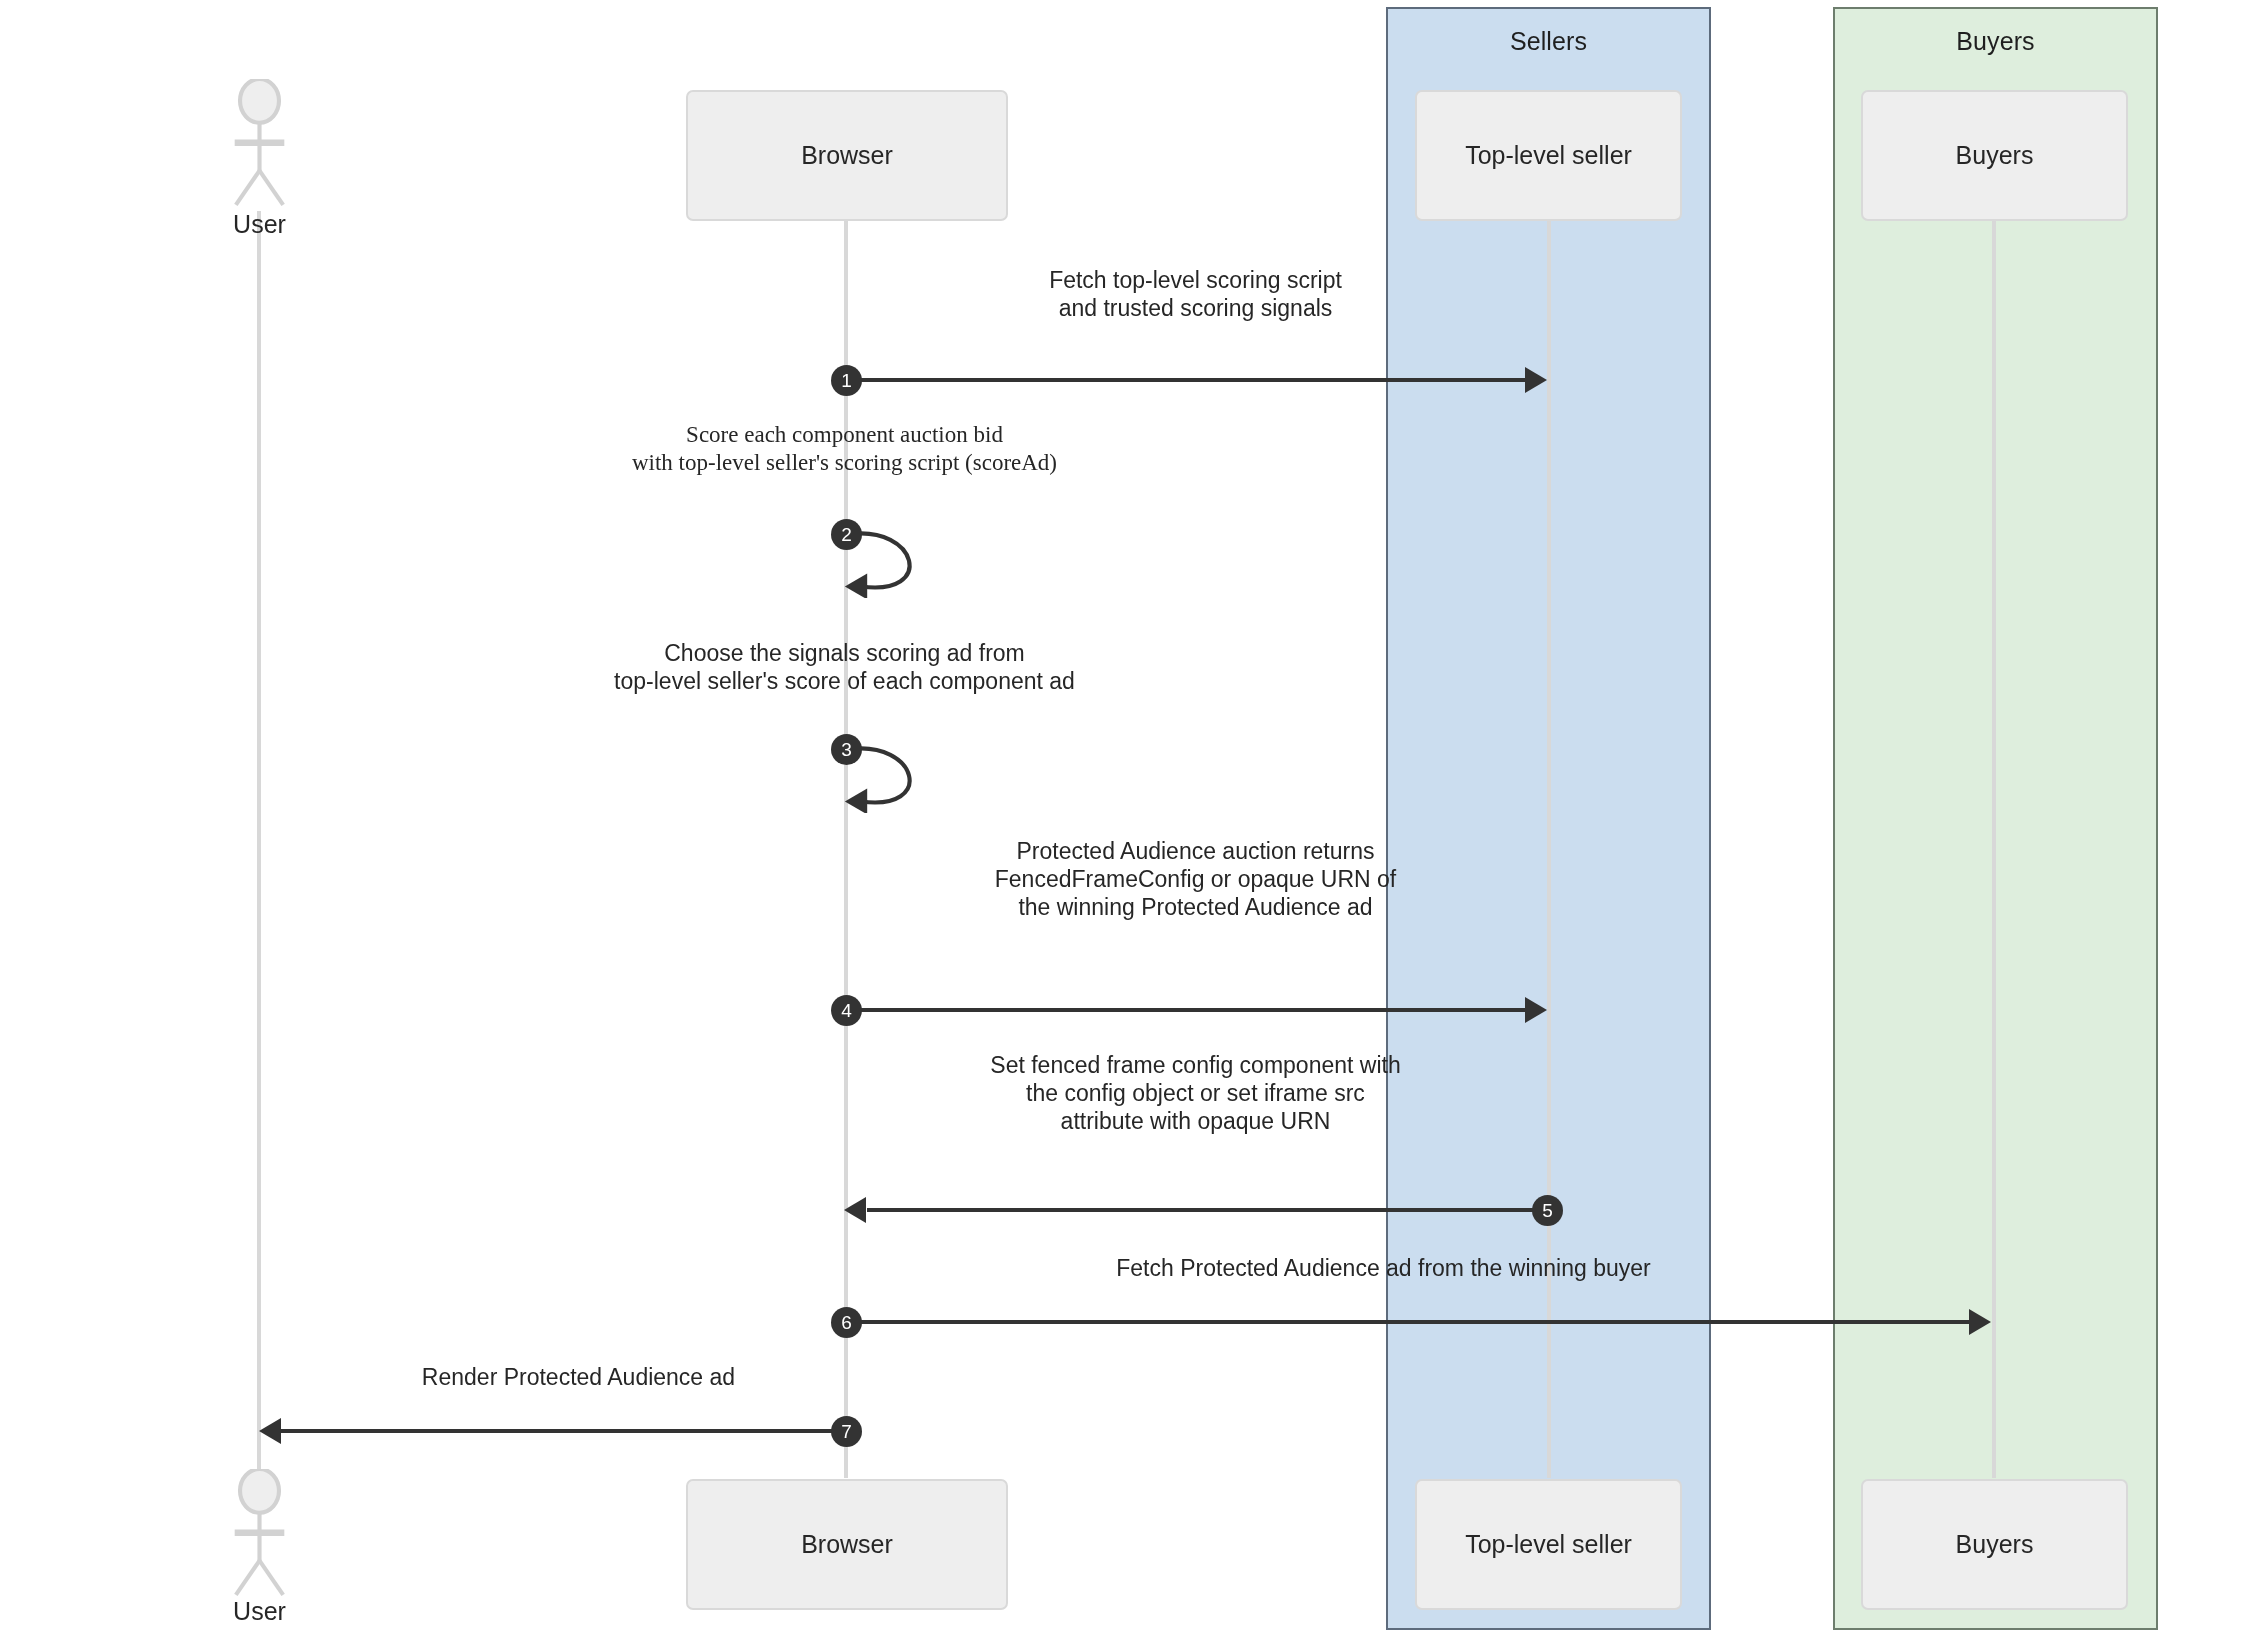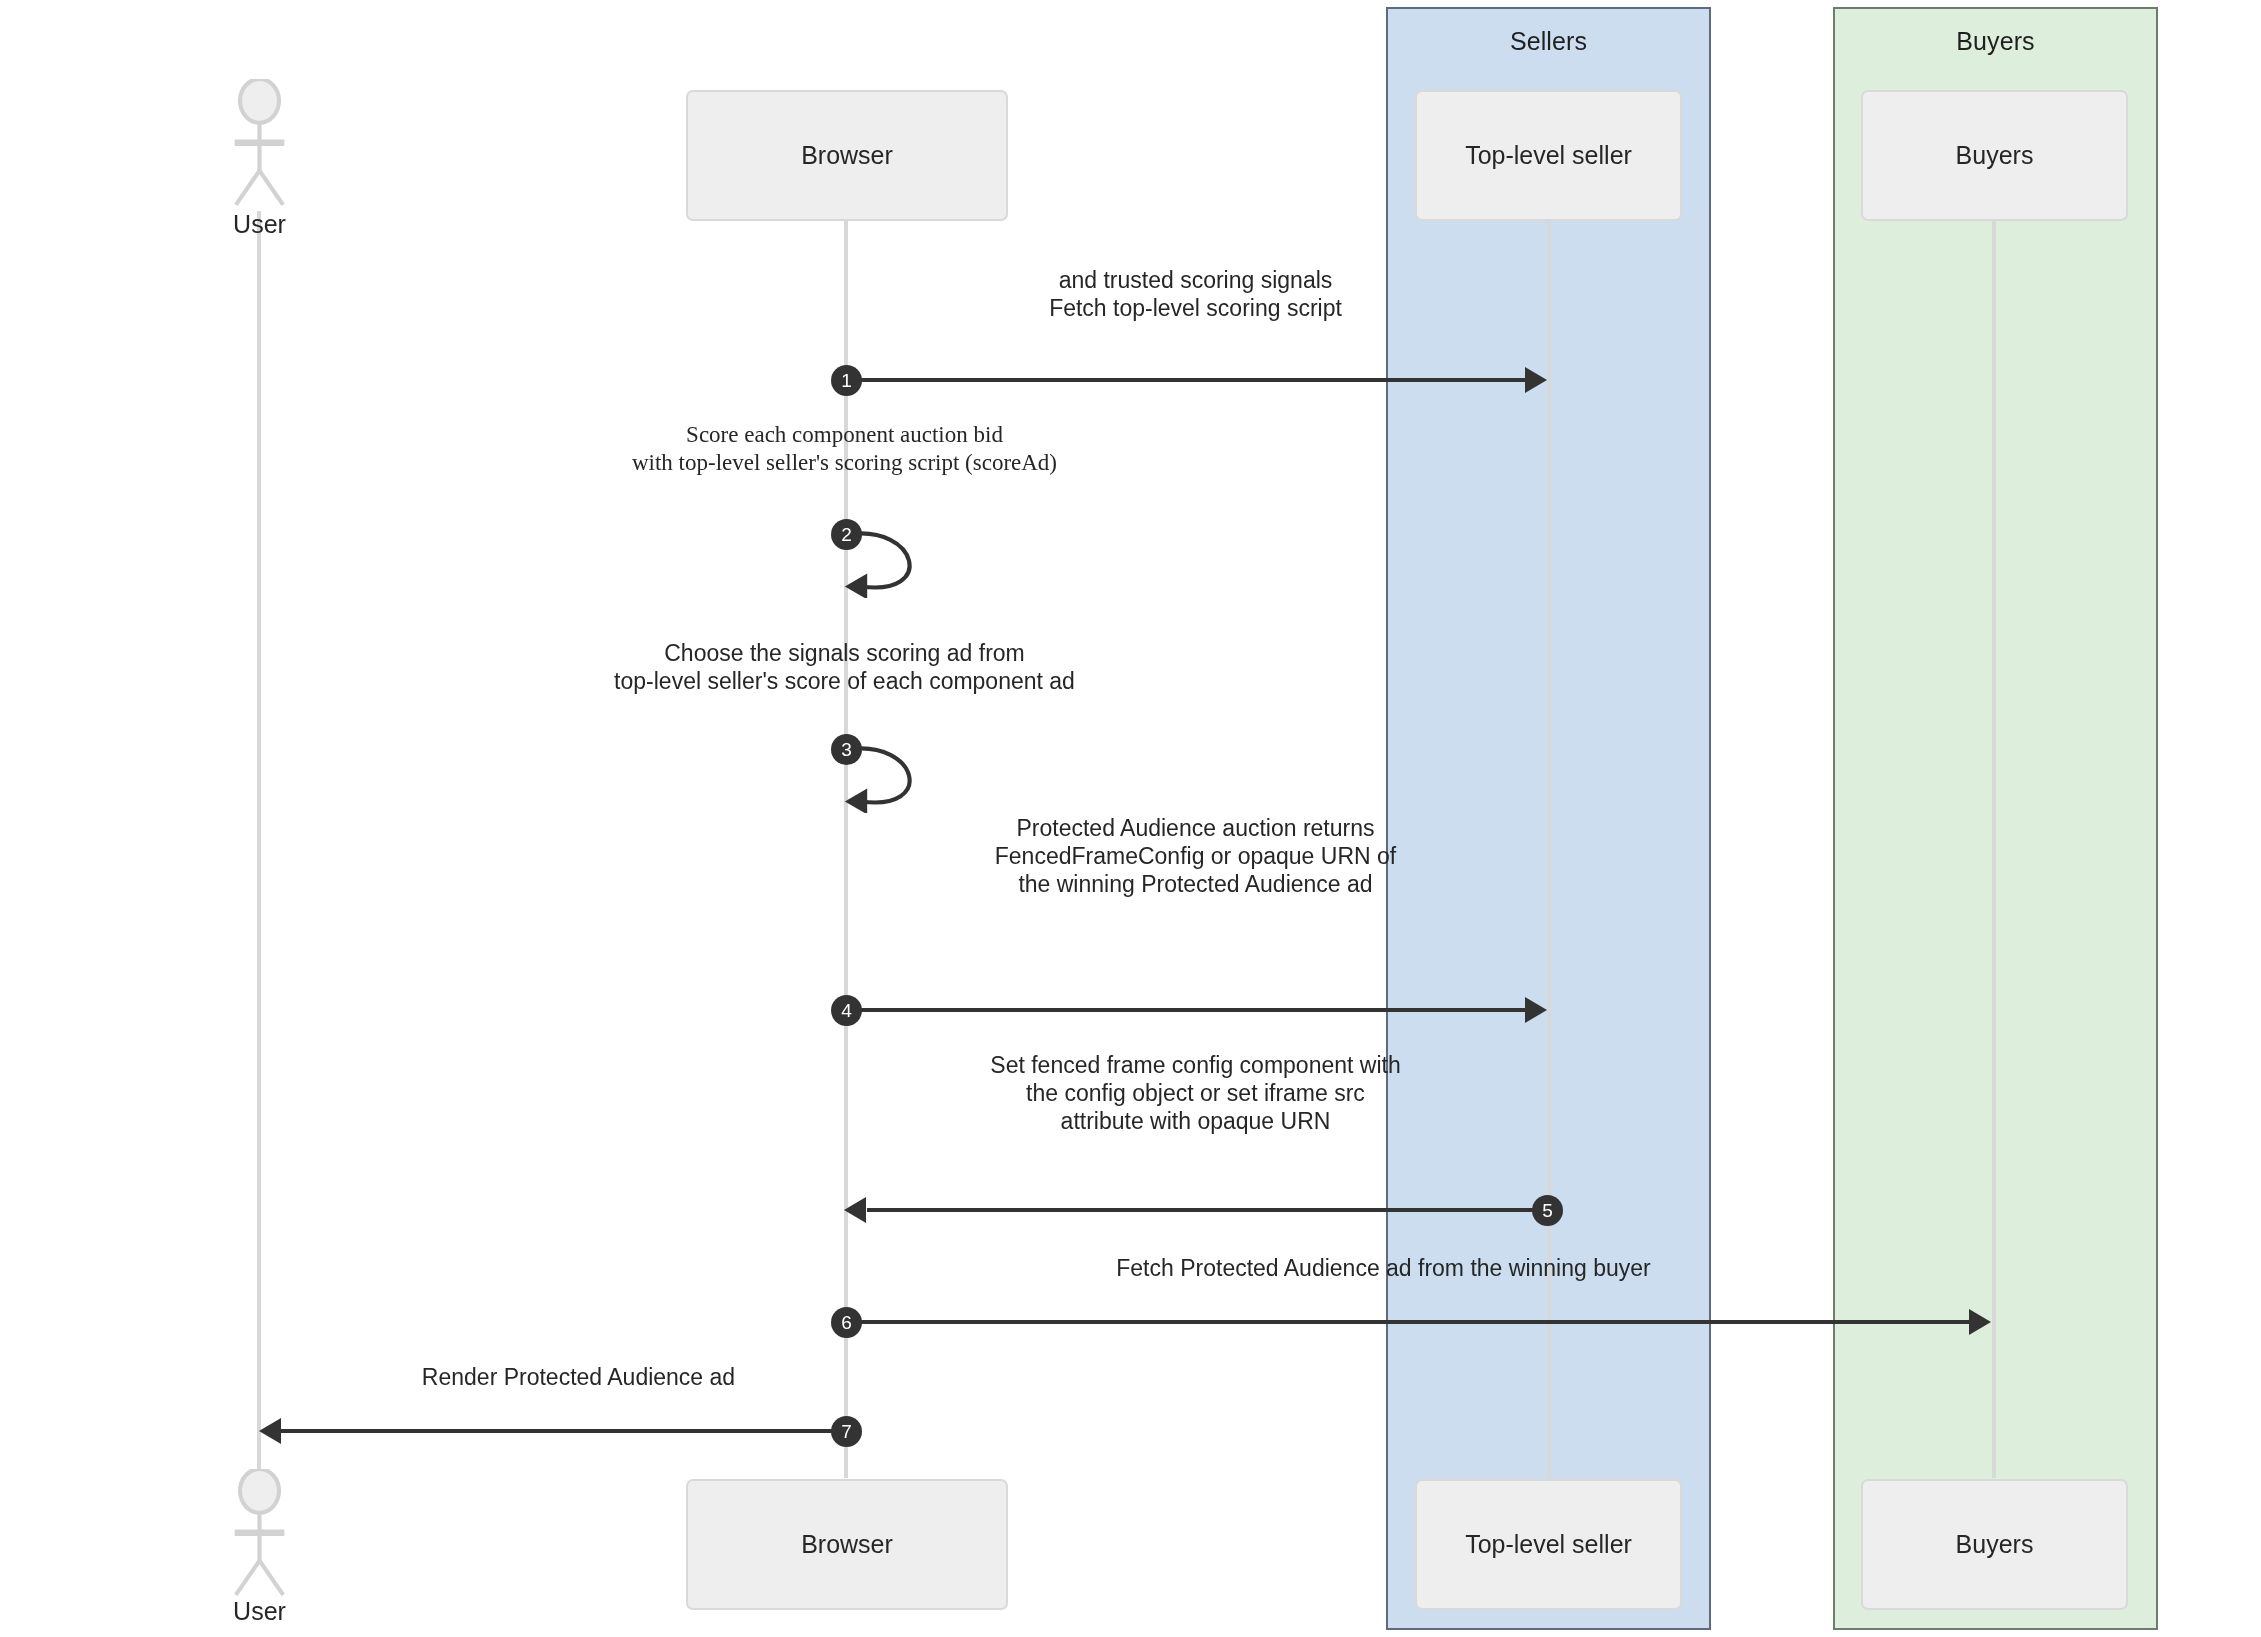--- a/index.html
+++ b/index.html
@@ -165,22 +165,22 @@
   </div>
   <div class="actor-label" style="left:183px; top:210px;">User</div>
 
   <div class="participant" style="left:686px; top:90px; width:322px; height:131px;">Browser</div>
 
   <div class="participant" style="left:1415px; top:90px; width:267px; height:131px;">Top-level seller</div>
 
   <div class="participant" style="left:1861px; top:90px; width:267px; height:131px;">Buyers</div>
 
   <div class="msg-label" style="left:844px; top:266px; width:703px;">
+    <div>Fetch top-level scoring script</div>
     <div>and trusted scoring signals</div>
-    <div>Fetch top-level scoring script</div>
   </div>
   <div class="msg-line" style="left:846px; top:378px; width:680px;"></div>
   <div class="arrowhead right" style="left:1525px; top:367px;"></div>
   <div class="seq-num" style="left:831px; top:365px;">1</div>
 
   <div class="msg-label" style="left:491px; top:421px; width:707px;font-family:Liberation Serif, serif;">
     <div>Score each component auction bid</div>
     <div>with top-level seller's scoring script (scoreAd)</div>
   </div>
   <div class="selfloop" style="left:839px; top:521px;">
@@ -196,21 +196,21 @@
     <div>top-level seller's score of each component ad</div>
   </div>
   <div class="selfloop" style="left:839px; top:736px;">
     <svg width="135" height="77" viewBox="0 0 230 130">
       <path d="M 16 22 C 135 6, 165 128, 38 111" fill="none" stroke="#333333" stroke-width="7"></path>
       <polygon points="48,89 48,133 10,111" fill="#333333"></polygon>
     </svg>
   </div>
   <div class="seq-num" style="left:831px; top:734px;">3</div>
 
-  <div class="msg-label" style="left:844px; top:814px; width:703px;">
+  <div class="msg-label" style="left:844px; top:837px; width:703px;">
     <div>Protected Audience auction returns</div>
     <div>FencedFrameConfig or opaque URN of</div>
     <div>the winning Protected Audience ad</div>
   </div>
   <div class="msg-line" style="left:846px; top:1008px; width:680px;"></div>
   <div class="arrowhead right" style="left:1525px; top:997px;"></div>
   <div class="seq-num" style="left:831px; top:995px;">4</div>
 
   <div class="msg-label" style="left:844px; top:1051px; width:703px;">
     <div>Set fenced frame config component with</div>

